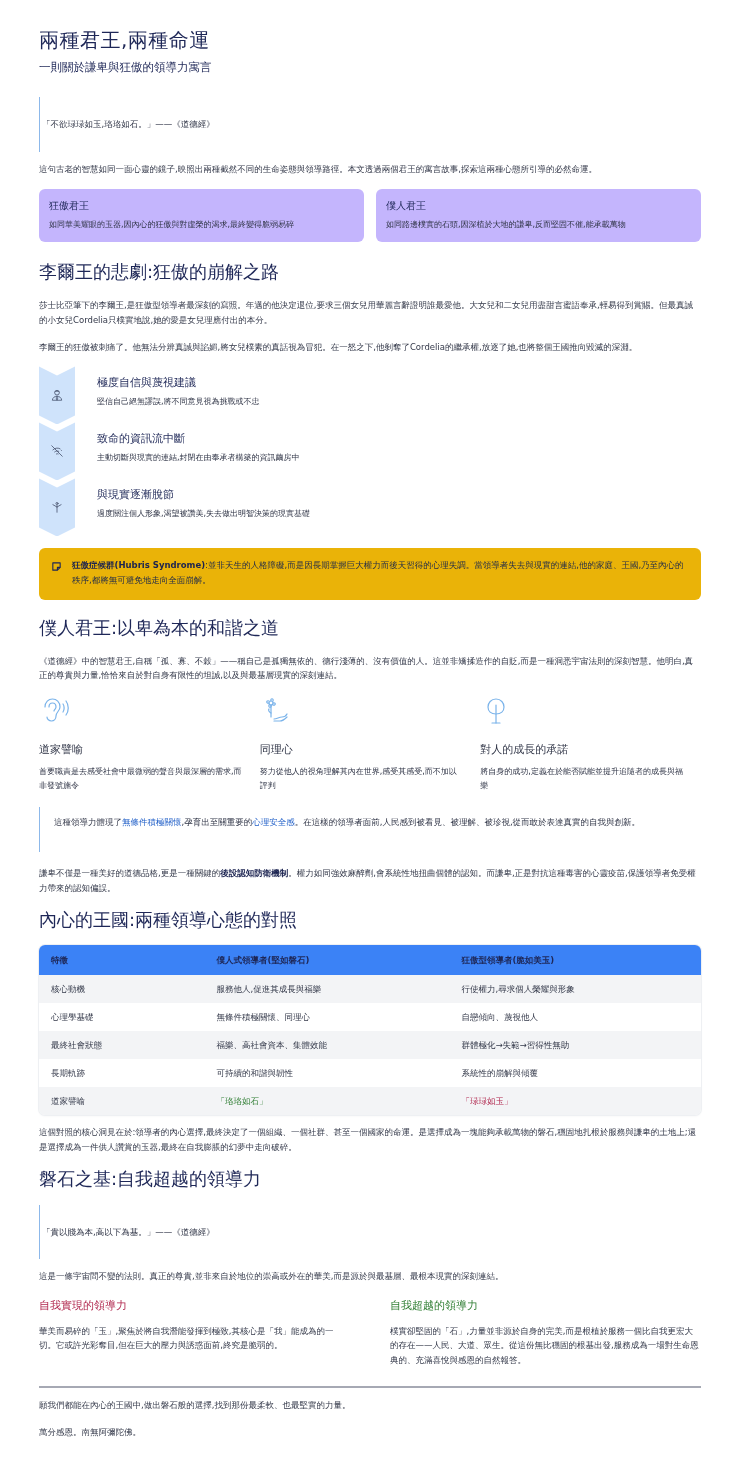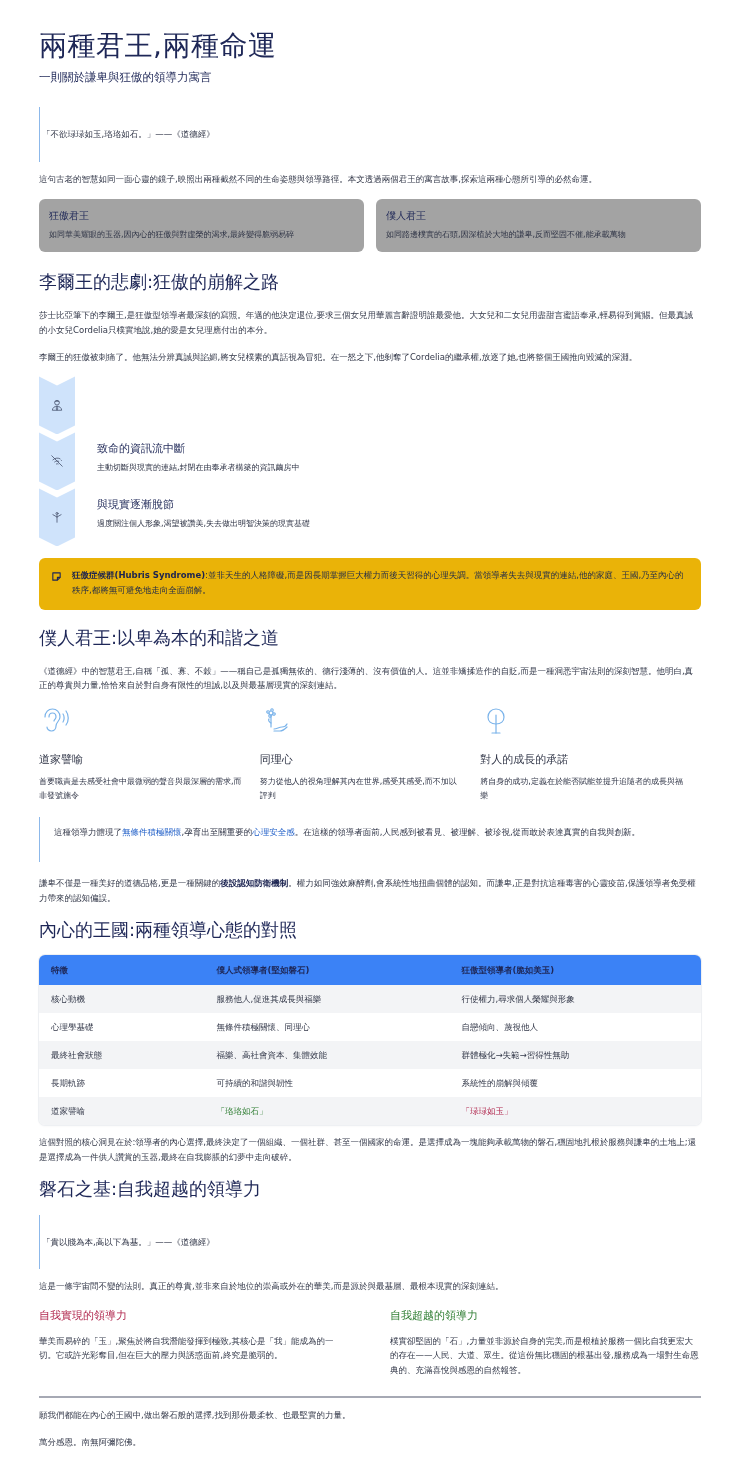--- a/index.html
+++ b/index.html
@@ -7,21 +7,21 @@
     body {
       width: 740px;
       font-family: "DejaVu Sans", "Liberation Sans", sans-serif;
       color: #2f3446;
       font-size: 8.5px;
       line-height: 1.75;
     }
     .page { padding: 28px 39px 20px 39px; }
 
     h1.title {
-      font-size: 28px;
+      font-size: 20px;
       font-weight: normal;
       color: #1e2757;
       line-height: 1.25;
       margin-bottom: 4px;
       letter-spacing: 0.5px;
     }
     .subtitle {
       font-size: 11.5px;
       color: #1e2757;
       margin-bottom: 20px;
@@ -31,21 +31,21 @@
       padding: 20px 0 20px 2px;
       margin-bottom: 10px;
       color: #2f3446;
       font-size: 8.5px;
     }
     p.body { font-size: 8.5px; color: #333849; margin-bottom: 12px; }
 
     .cards { display: flex; gap: 12px; margin-top: 8px; margin-bottom: 18px; }
     .card {
       flex: 1;
-      background: #a3a3a3;
+      background: #c4b5fd;
       border-radius: 6px;
       padding: 8px 10px 10px 10px;
     }
     .card-title { font-size: 10px; color: #1e2757; margin-bottom: 4px; }
     .card-desc { font-size: 8px; color: #2f3446; }
 
     h2.section {
       font-size: 18px;
       font-weight: normal;
       color: #1e2757;
@@ -156,20 +156,24 @@
 
   <div class="steps">
     <div class="step">
       <div class="chev">
         <svg viewBox="0 0 24 24" fill="none" stroke="#4a5470" stroke-width="1.4">
           <circle cx="12" cy="8" r="4"></circle>
             <path d="M8 7c1-2 7-2 8 0"></path>
             <path d="M4 21c0-4 4-7 8-7s8 3 8 7z"></path>
             <path d="M12 14l-1.5 3 1.5 4 1.5-4z"></path>
         </svg>
+      </div>
+      <div class="step-text">
+        <div class="step-title">極度自信與蔑視建議</div>
+        <div class="step-desc">堅信自己絕無謬誤,將不同意見視為挑戰或不忠</div>
       </div>
     </div>
     <div class="step">
       <div class="chev">
         <svg viewBox="0 0 24 24" fill="none" stroke="#4a5470" stroke-width="1.4" stroke-linecap="round">
           <path d="M3 3l18 18"></path>
             <path d="M5 10c3-3 8-4 12-2"></path>
             <path d="M8 13.5c2-1.5 5-2 7-1"></path>
             <path d="M11 17c1-.5 2-.5 3 0"></path>
             <path d="M19 10.5c.4.3.7.6 1 .9"></path>

